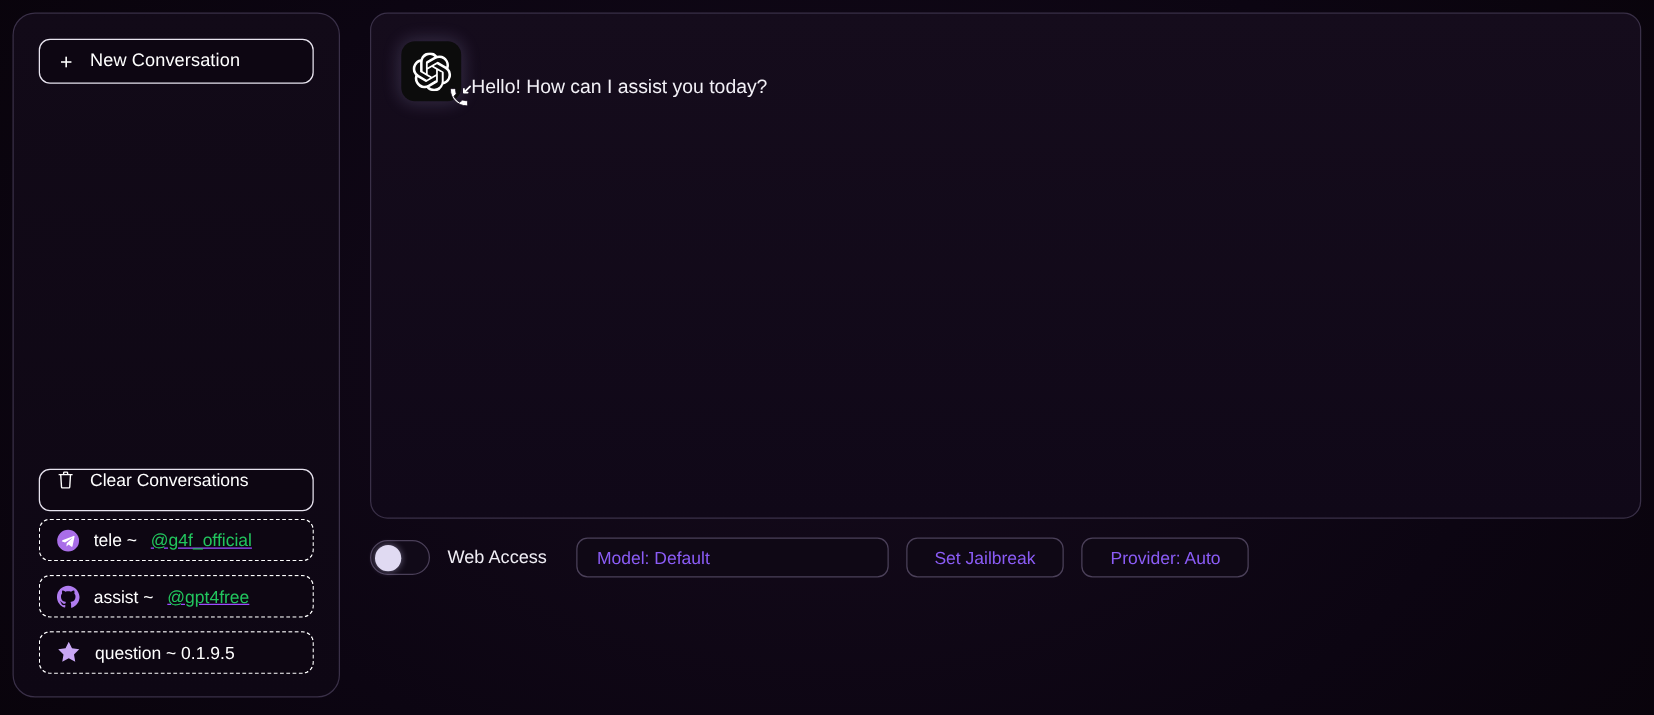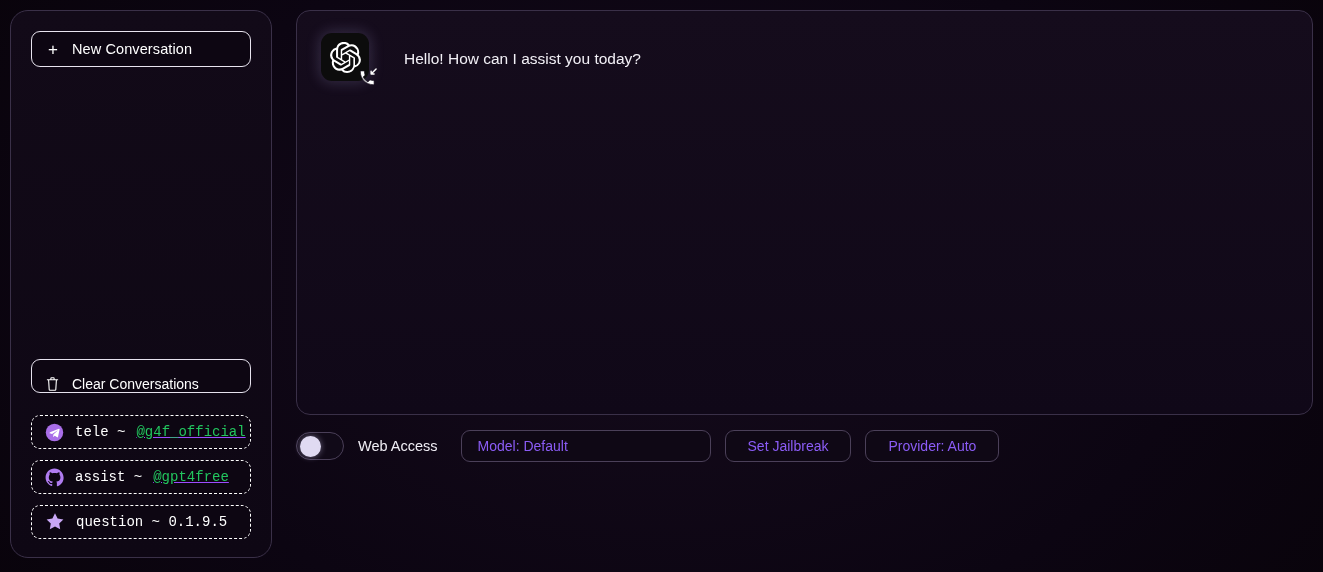--- a/index.html
+++ b/index.html
@@ -66,50 +66,49 @@
     color: #ffffff;
     font-weight: 400;
     display: inline-block;
     width: 14px;
     text-align: center;
   }
 
   
   .clear-conv {
     display: flex;
-    align-items: flex-end;
+    align-items: flex-start;
     width: 100%;
     height: 34px;
     border: 1px solid #e6e2ee;
     border-radius: 9px;
     background: #0d0612;
     color: #ffffff;
     font-size: 14px;
     padding: 0 13px;
     gap: 12px;
     cursor: pointer;
-    margin-bottom: 22px;
+    margin-bottom: 6px;
   }
 
   
   .info-row {
     display: flex;
     align-items: center;
     width: 100%;
     height: 34px;
     border: 1.5px dashed #ffffff;
     border-radius: 9px;
     background: #0d0612;
     color: #ffffff;
     font-size: 14px;
     padding: 0 13px;
     gap: 11px;
     margin-bottom: 11px;
     cursor: pointer;
-    font-family: Liberation Mono, monospace;
   }
   .info-row:last-child { margin-bottom: 0; }
   .info-row .txt { white-space: nowrap; }
   .info-row a {
     color: #22c55e;
     text-decoration: underline;
     text-decoration-color: #9b4dff;
     cursor: pointer;
   }
 
@@ -131,22 +130,22 @@
     height: 405px;
     border: 1px solid #3a3048;
     border-radius: 14px;
     background: linear-gradient(180deg, #150c1c 0%, #100818 100%);
     padding: 22px 24px;
     overflow: hidden;
   }
 
   .msg {
     display: flex;
-    align-items: center;
-    gap: 35px;
+    align-items: flex-end;
+    gap: 8px;
   }
 
   .avatar-wrap { position: relative; width: 48px; height: 48px; flex: 0 0 auto; }
   .avatar {
     width: 48px; height: 48px;
     border-radius: 11px;
     background: #0c0c0c;
     box-shadow: 0 0 14px 2px rgba(200,190,255,.18);
     display: flex; align-items: center; justify-content: center;
   }

